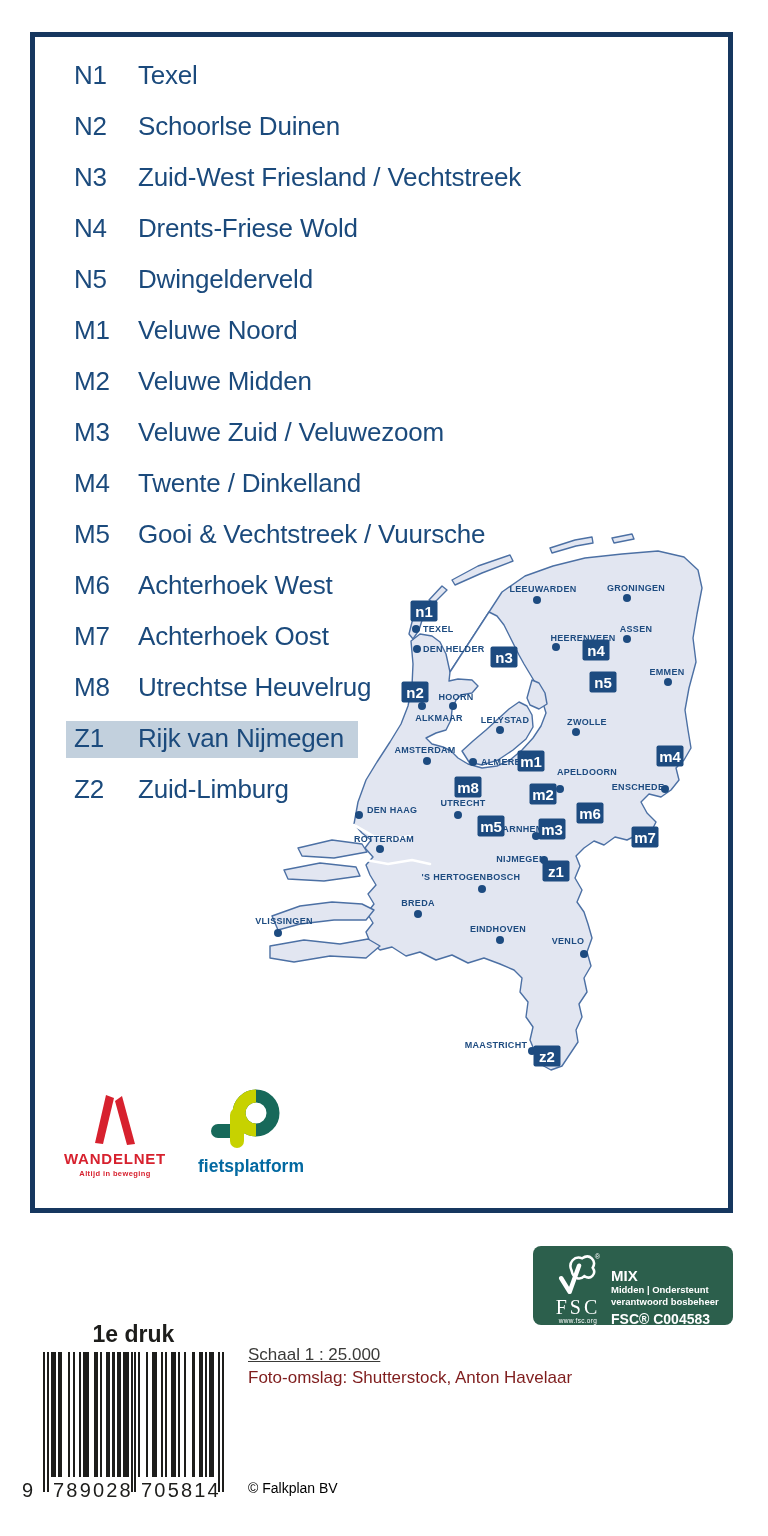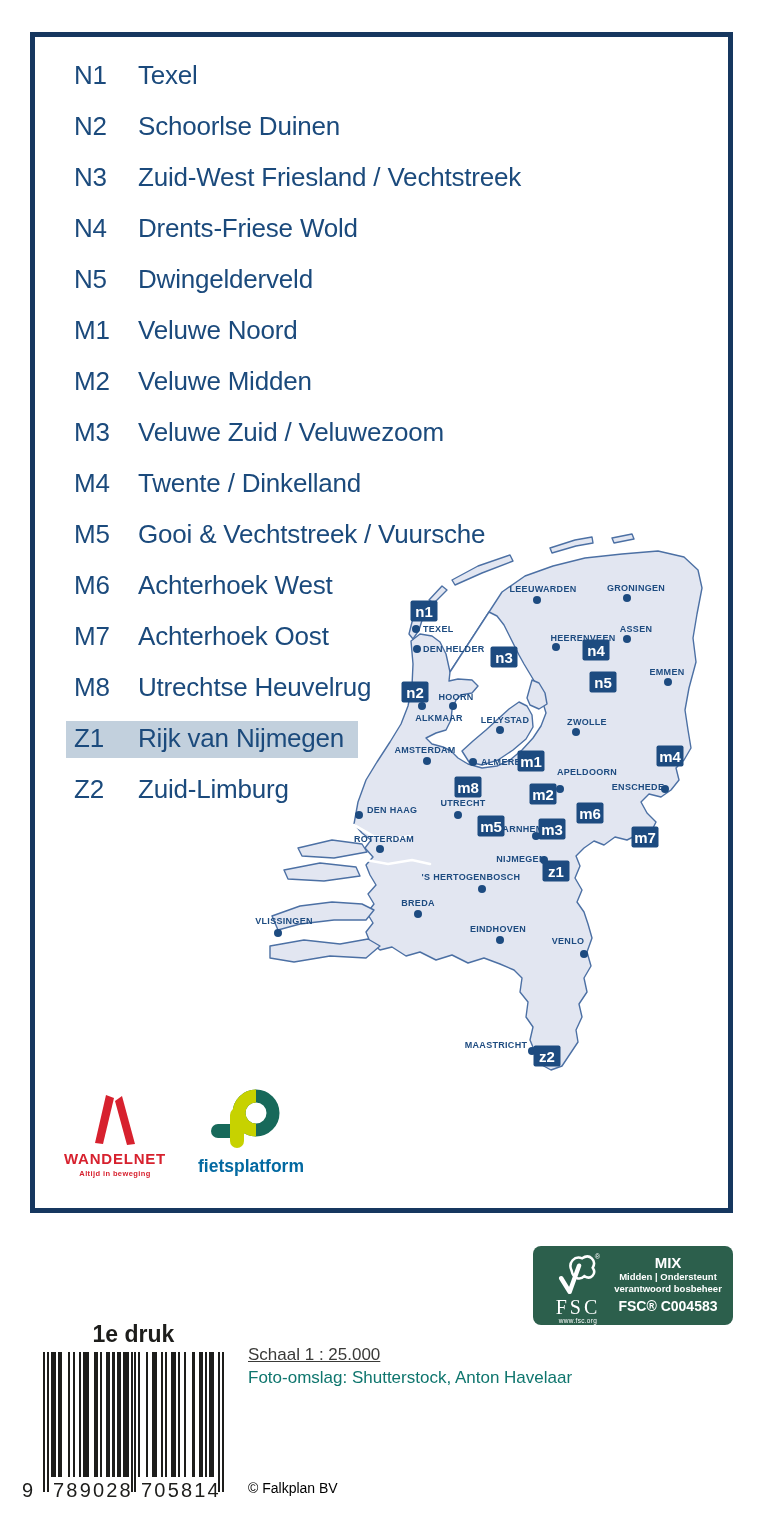--- a/index.html
+++ b/index.html
@@ -29,34 +29,34 @@
   .wnet-name{color:#d7212e;font-size:15px;font-weight:bold;letter-spacing:.8px;margin-top:4px;white-space:nowrap;}
   .wnet-tag{color:#d7212e;font-size:7.5px;font-weight:bold;letter-spacing:.4px;margin-top:2px;}
   .fplat{position:absolute;left:186px;top:1084px;width:130px;text-align:center;}
   .fplat-name{color:#0369a1;font-size:17.5px;font-weight:bold;margin-top:2px;white-space:nowrap;}
   
   .fsc{position:absolute;left:533px;top:1246px;width:200px;height:79px;background:#2c5f4c;
        border-radius:8px;display:flex;color:#fff;}
   .fsc-left{width:66px;padding:6px 0 0 12px;text-align:center;}
   .fsc-brand{font-family:"Liberation Serif",serif;font-size:20px;letter-spacing:3px;line-height:18px;}
   .fsc-url{font-size:6.5px;letter-spacing:.3px;margin-top:1px;}
-  .fsc-right{flex:1;text-align:center;padding-top:8px;padding-right:8px;}
+  .fsc-right{flex:1;text-align:left;padding-top:8px;padding-right:8px;margin-top:13px;}
   .fsc-mix{font-size:15px;font-weight:bold;}
   .fsc-line{font-size:9.5px;font-weight:bold;line-height:11.5px;}
   .fsc-code{font-size:14px;font-weight:bold;margin-top:4px;}
   
   .druk{position:absolute;left:43px;top:1321px;width:181px;text-align:center;
         color:#1d1d1b;font-size:23px;font-weight:bold;}
   .barcode{position:absolute;left:43px;top:1352px;width:181px;height:140px;}
   .bdigit{position:absolute;color:#1d1d1b;font-size:20px;top:1479px;letter-spacing:2.2px;white-space:nowrap;}
   .bd9{left:22px;letter-spacing:0;}
   .bd1{left:53px;}
   .bd2{left:141px;}
   .schaal{position:absolute;left:248px;top:1345px;color:#3a3a38;font-size:17px;text-decoration:underline;}
-  .foto{position:absolute;left:248px;top:1368px;color:#0f766e;font-size:17px;}
+  .foto{position:absolute;left:248px;top:1368px;color:#7f1d1d;font-size:17px;}
   .copyright{position:absolute;left:248px;top:1480px;color:#000000;font-size:14px;}
 </style>
 </head>
 <body>
 
 <div class="page">
 
   <div class="frame">
     <div class="legend">
       <div class="lrow">

